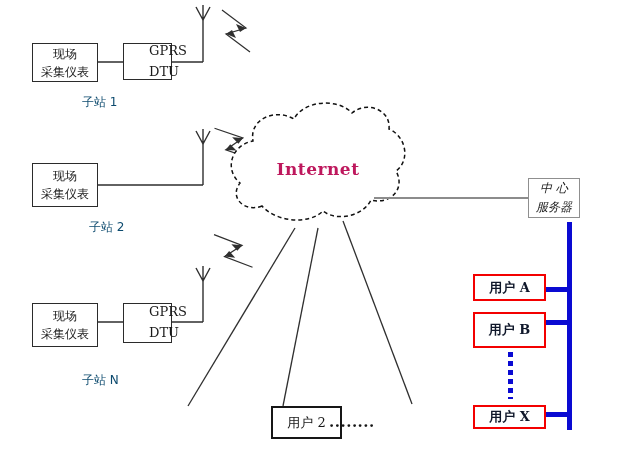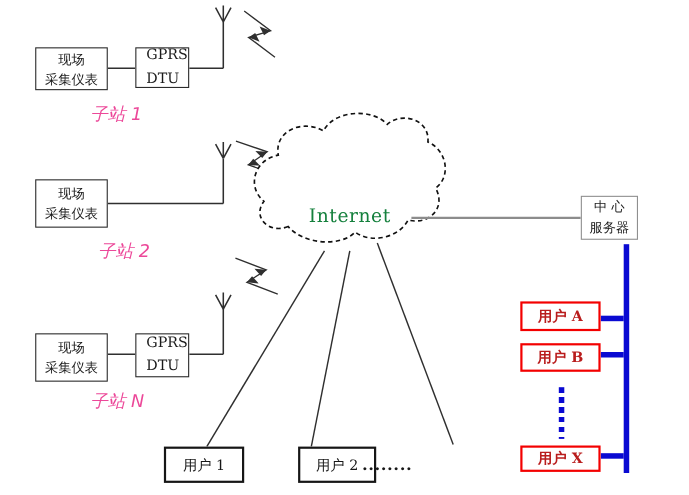--- a/index.html
+++ b/index.html
@@ -4,29 +4,29 @@
 <style>
   html,body{margin:0;padding:0;background:#ffffff;}
   body{width:626px;height:450px;font-family:"DejaVu Sans","Liberation Sans",sans-serif;}
   .stage{position:relative;width:626px;height:450px;background:#ffffff;overflow:hidden;}
   svg.layer{position:absolute;left:0;top:0;}
 
   .box{position:absolute;background:#ffffff;border:1.5px solid #2b2b2b;
        display:flex;flex-direction:column;align-items:center;justify-content:center;
        font-size:12px;line-height:1.5;color:#1a1a1a;text-align:center;box-sizing:border-box;}
   .dtu{font-family:"DejaVu Serif","Liberation Serif",serif;font-size:13px;line-height:1.6;
-       align-items:flex-start;padding-left:9px;}
+       align-items:flex-start;padding-left:25px;}
   .server-box{border:1px solid #8f8f8f;font-size:12px;line-height:1.6;}
-  .sub-label{position:absolute;font-size:16px;color:#ec4899;white-space:nowrap;font-style:italic;}
+  .sub-label{position:absolute;font-size:12px;color:#0c4a6e;white-space:nowrap;}
 
   .cloud-label{position:absolute;left:263px;top:159px;width:110px;text-align:center;
-       font-family:"DejaVu Serif","Liberation Serif",serif;font-weight:normal;
-       font-size:17px;color:#15803d;letter-spacing:.5px;margin-top:28px;}
+       font-family:"DejaVu Serif","Liberation Serif",serif;font-weight:bold;
+       font-size:17px;color:#be185d;letter-spacing:.5px;}
 
-  .user-red{position:absolute;background:#ffffff;border:2px solid #f30000;color:#b91c1c;
+  .user-red{position:absolute;background:#ffffff;border:2px solid #f30000;color:#0f172a;
        display:flex;align-items:center;justify-content:center;font-size:13px;box-sizing:border-box;
        font-family:"DejaVu Serif","Liberation Serif",serif;font-weight:bold;}
   .user-black{position:absolute;background:#ffffff;border:2px solid #161616;color:#161616;
        display:flex;align-items:center;justify-content:center;font-size:13px;box-sizing:border-box;
        font-family:"DejaVu Serif","Liberation Serif",serif;}
 
   .bus{position:absolute;left:567px;top:222px;width:5px;height:208px;background:#0a0ad2;}
   .conn{position:absolute;width:21px;height:5px;background:#0a0ad2;left:546px;}
   .conn-a{top:287px;} .conn-b{top:320px;} .conn-x{top:412px;}
   .dotted-v{position:absolute;left:508px;top:352px;width:5px;height:47px;
@@ -108,36 +108,35 @@
   <div class="sub-label" style="left:89px;top:219px;text-align:right;">子站 2</div>
 
   <div class="box" style="left:32px;top:303px;width:66px;height:44px;">
     <span>现场</span>
     <span>采集仪表</span>
   </div>
   <div class="box dtu" style="left:123px;top:303px;width:49px;height:40px;">
     <span>GPRS</span>
     <span>DTU</span>
   </div>
-  <div class="sub-label" style="left:82px;top:355px;">子站 N</div>
+  <div class="sub-label" style="left:82px;top:372px;">子站 N</div>
 
   <div class="cloud-label">Internet</div>
 
-  <div class="box server-box" style="left:528px;top:178px;width:52px;height:40px;">
+  <div class="box server-box" style="left:528px;top:178px;width:52px;height:40px;font-style:italic;">
     <span>中 心</span>
     <span>服务器</span>
   </div>
 
   <div class="bus"></div>
   <div class="conn conn-a"></div>
   <div class="conn conn-b"></div>
   <div class="conn conn-x"></div>
   <div class="dotted-v"></div>
 
   <div class="user-red" style="left:473px;top:274px;width:73px;height:27px;">用户 A</div>
-  <div class="user-red" style="left:473px;top:312px;width:73px;height:26px;">用户 B</div>
+  <div class="user-red" style="left:473px;top:312px;width:73px;height:36px;">用户 B</div>
   <div class="user-red" style="left:473px;top:405px;width:73px;height:24px;">用户 X</div>
 
-  <div class="user-black" style="left:149px;top:406px;width:73px;height:33px;">用户 1</div>
   <div class="user-black" style="left:247px;top:406px;width:71px;height:33px;margin-left:24px;">用户 2</div>
   <div class="dots">........</div>
 
 </div>
 
 </body></html>

